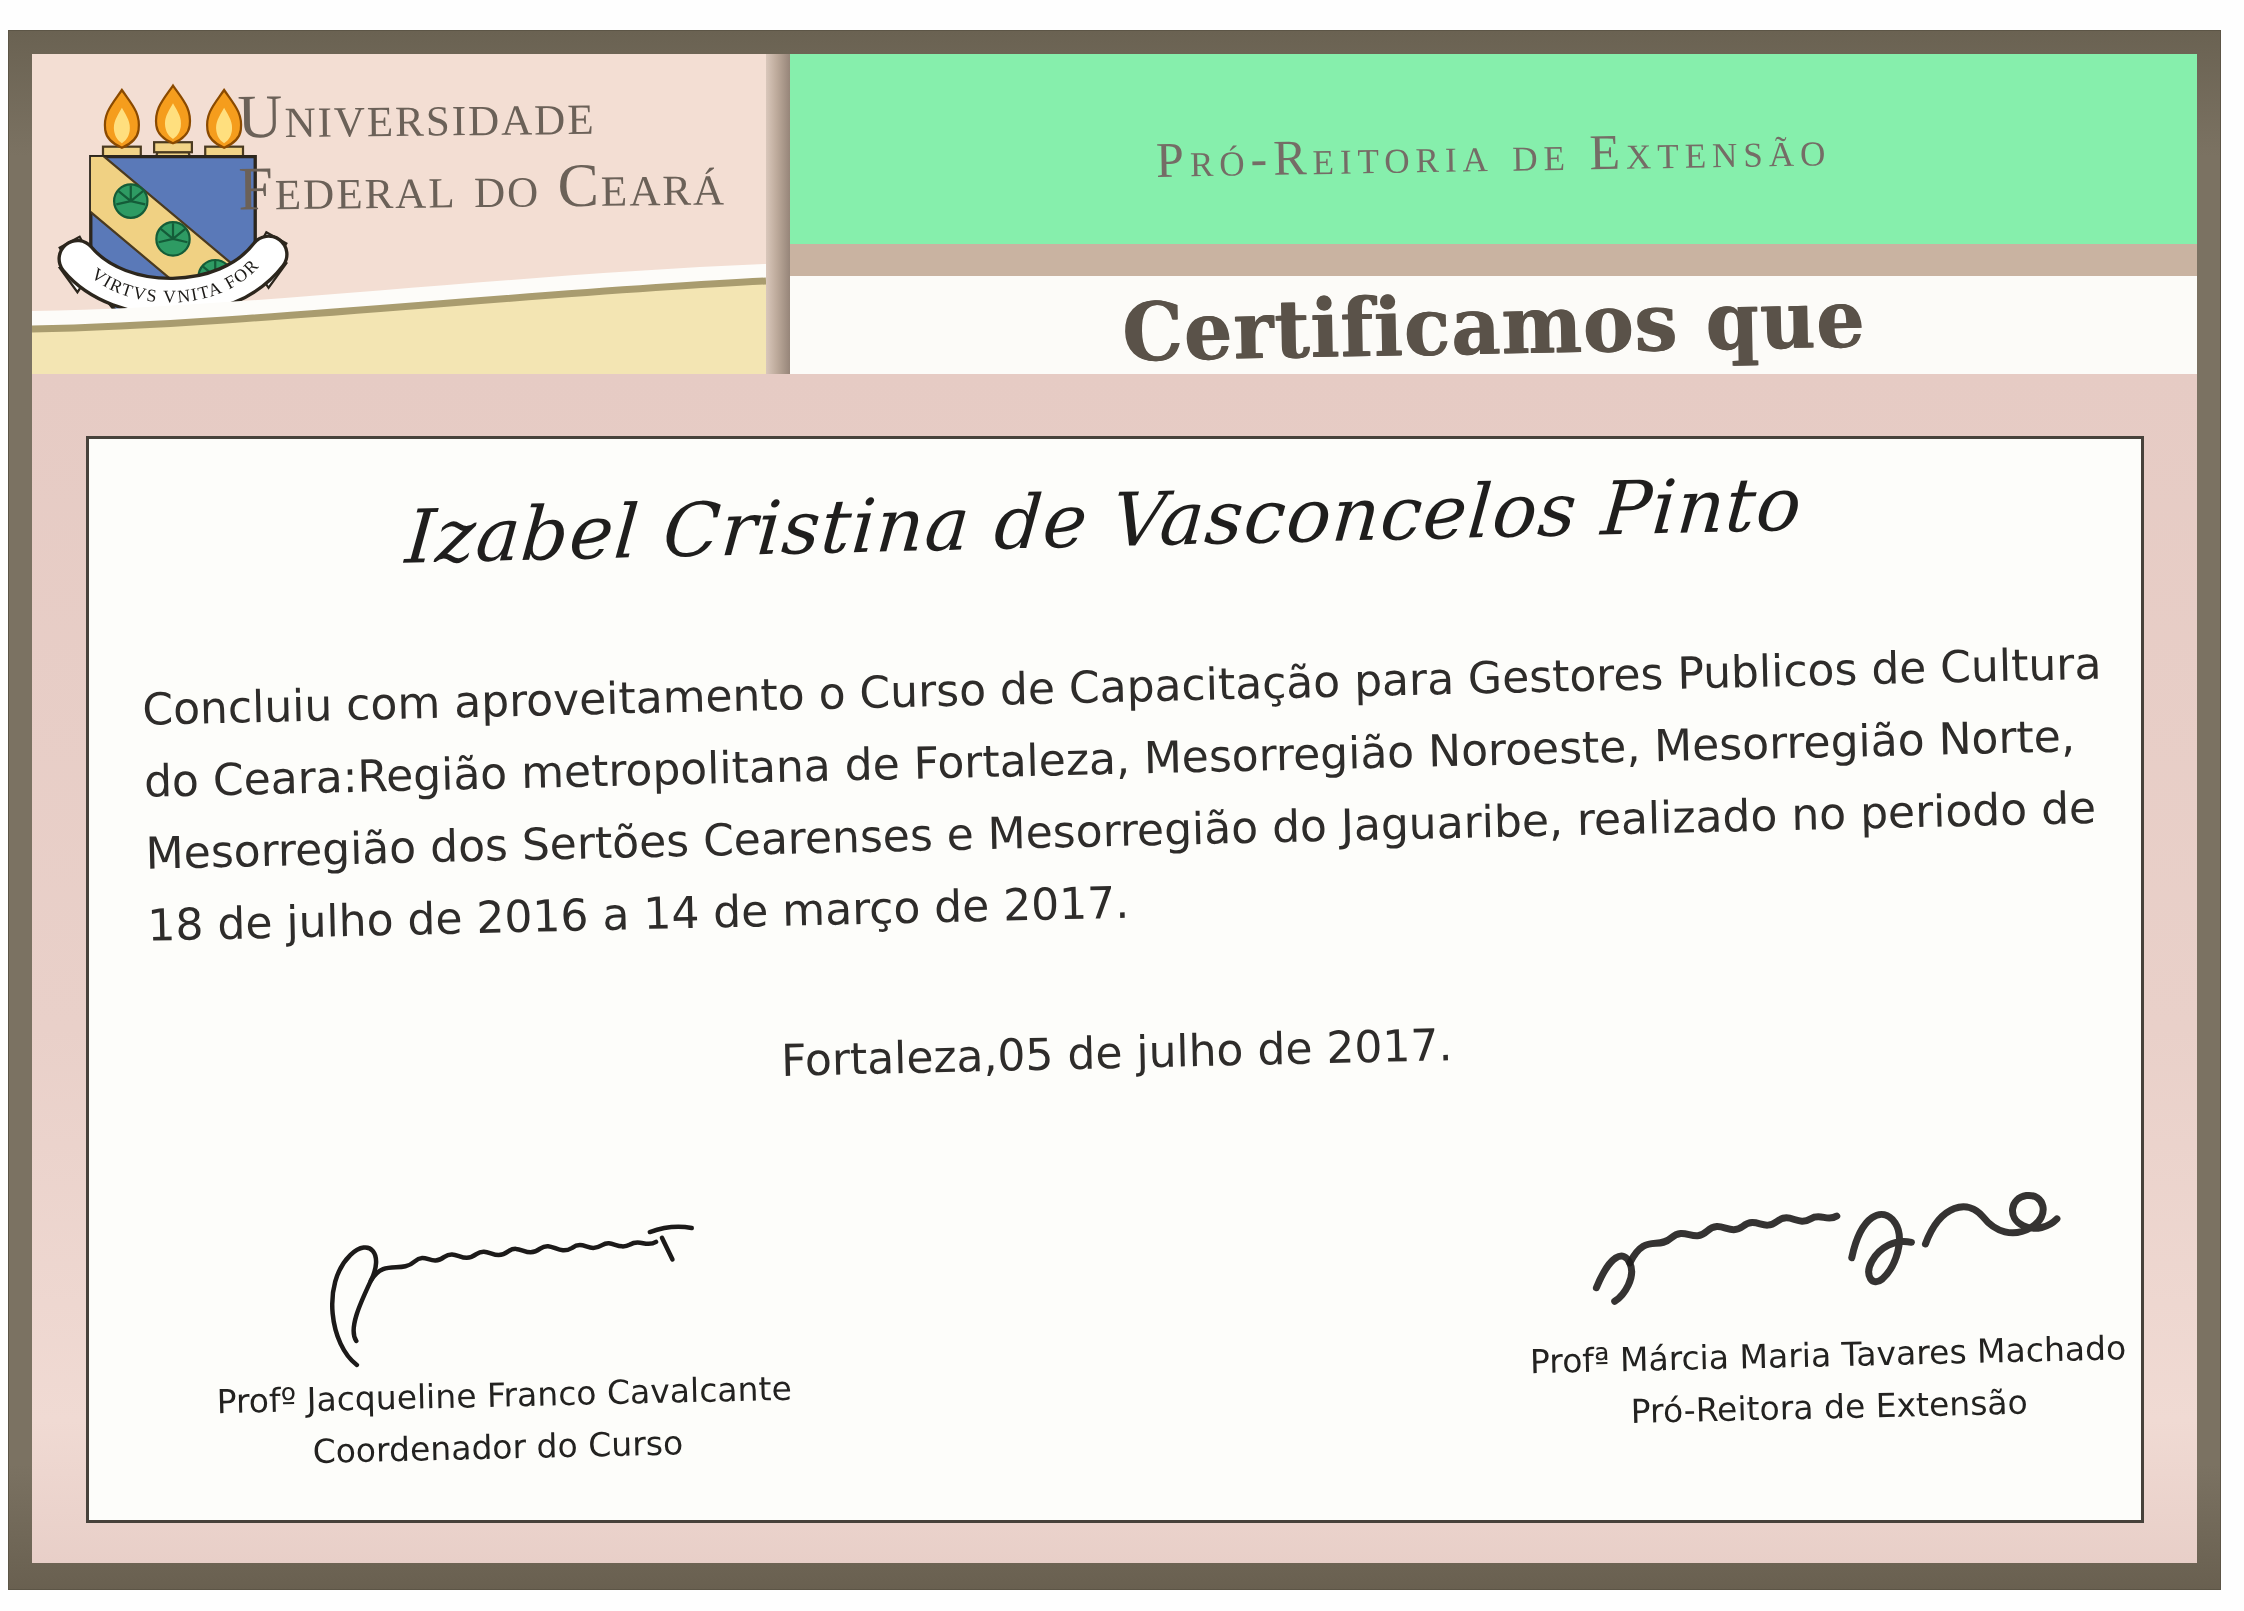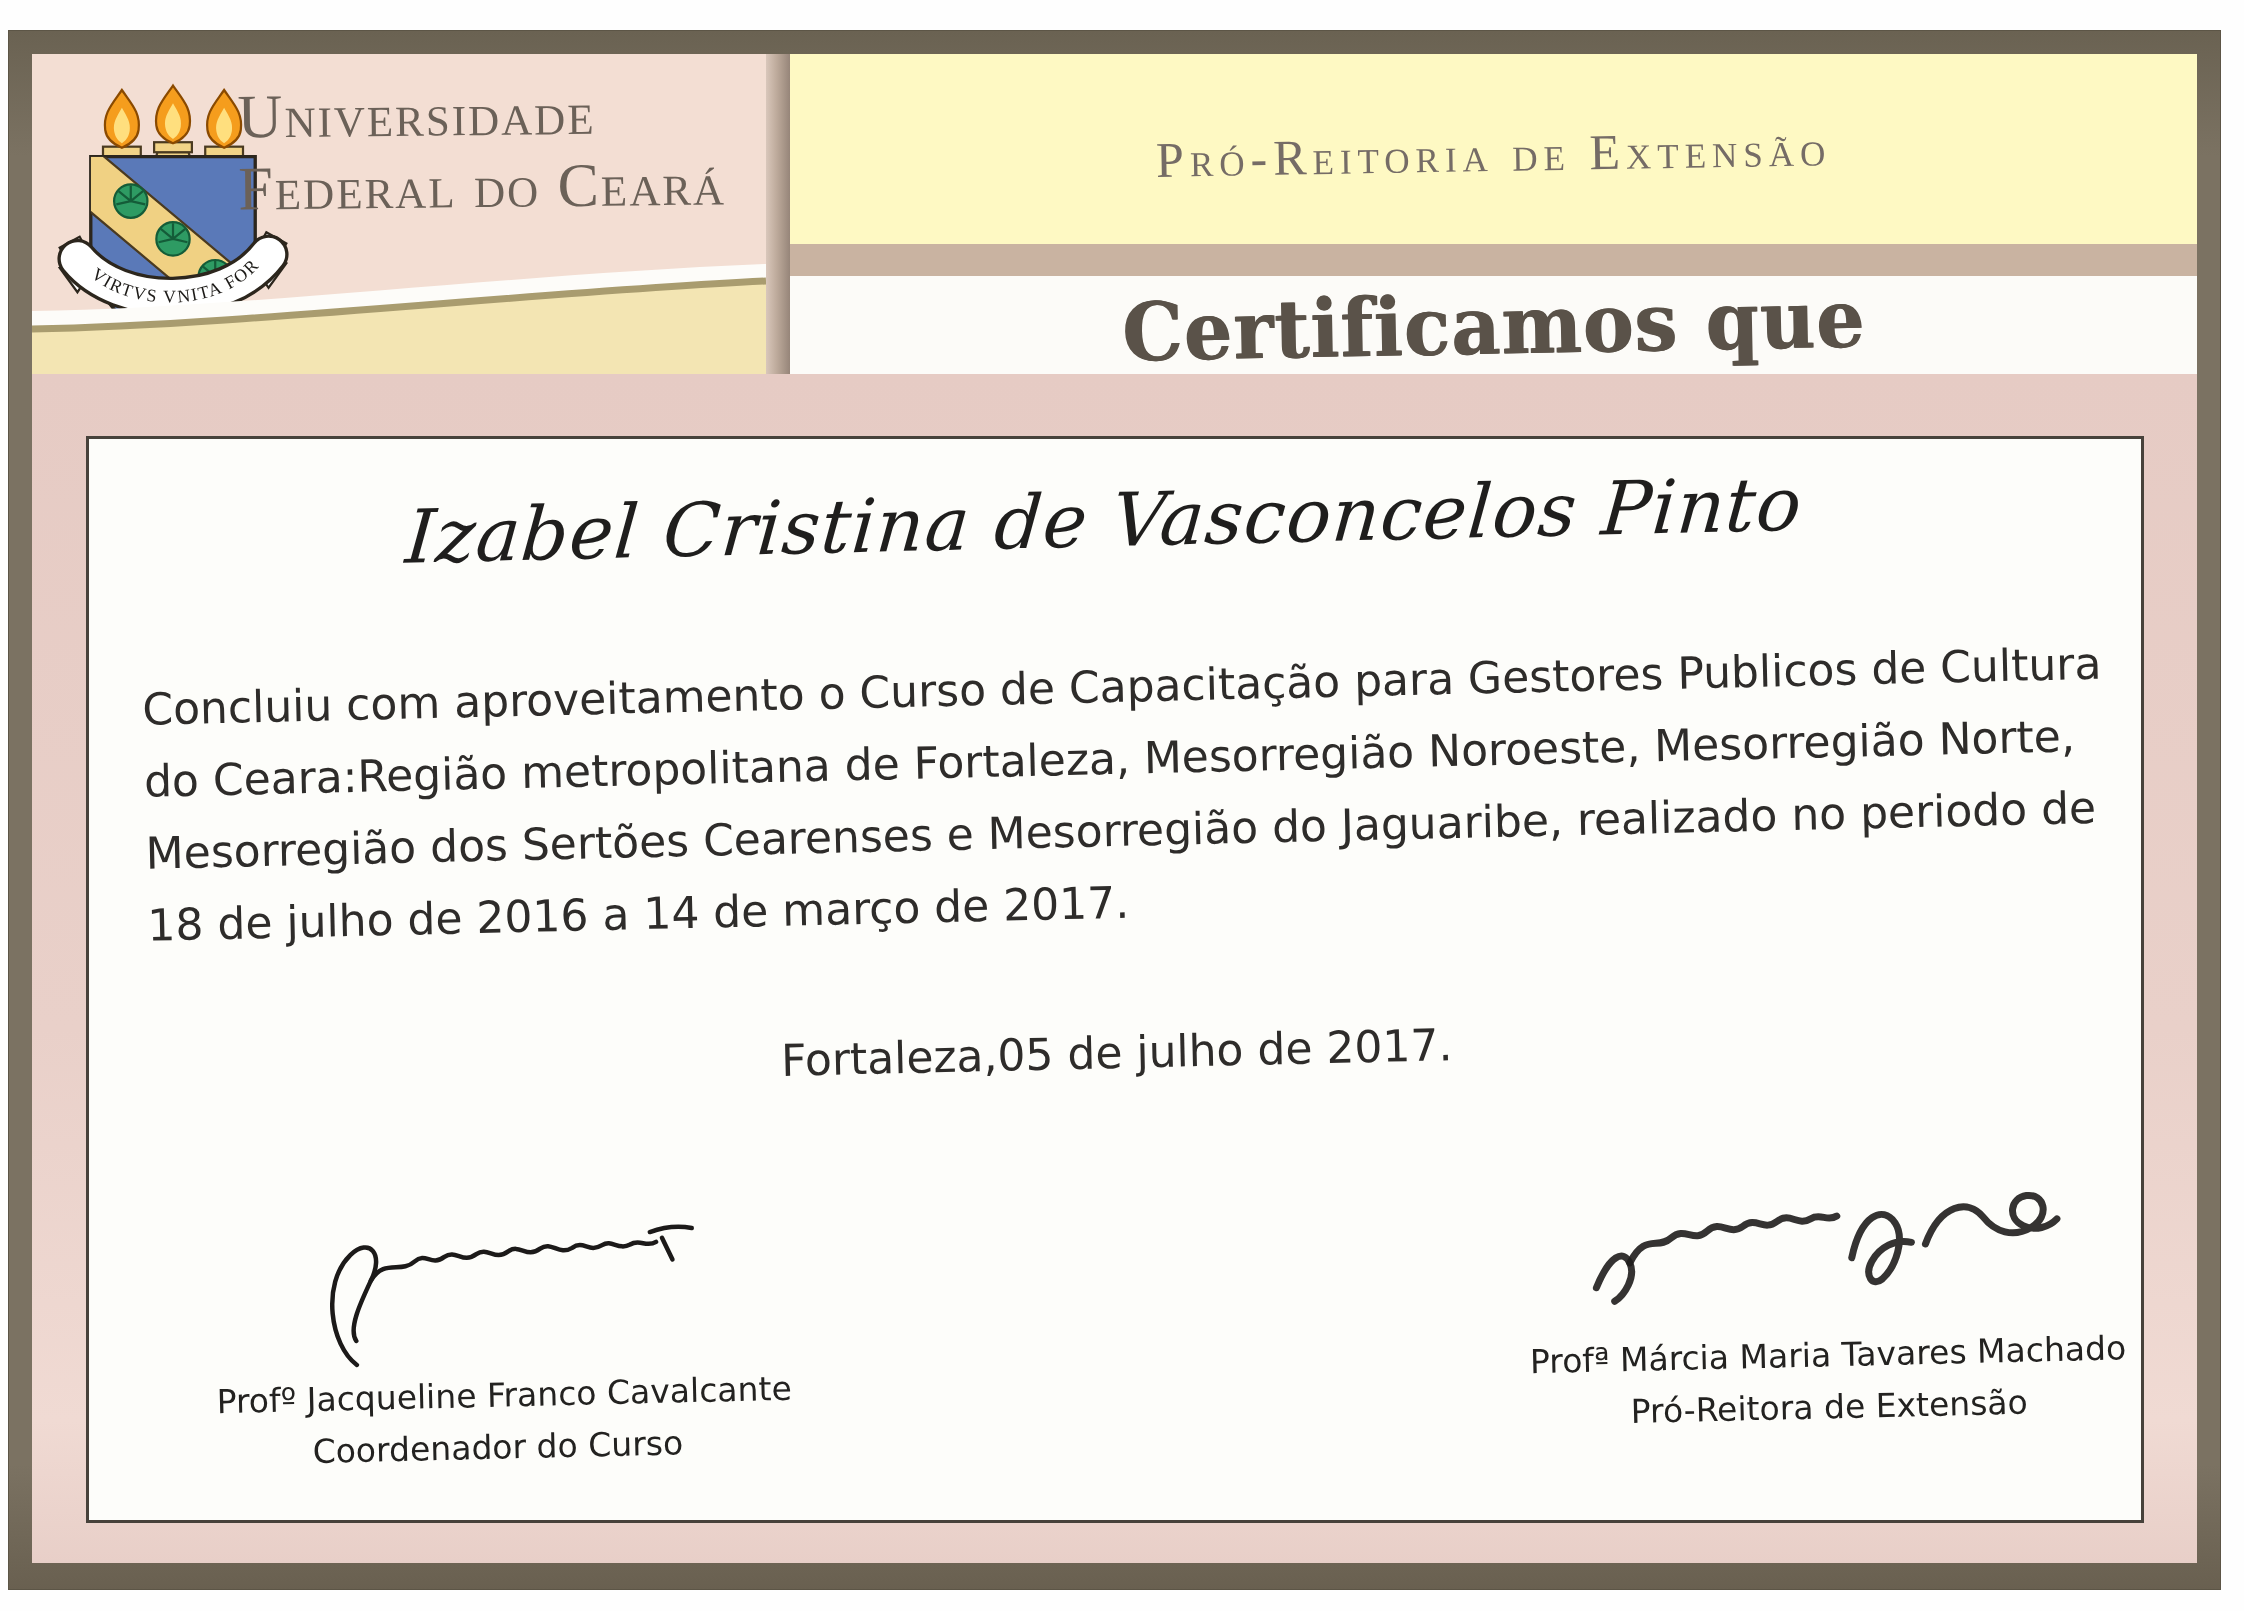--- a/index.html
+++ b/index.html
@@ -12,21 +12,21 @@
   .cert-inner{position:absolute;left:23px;top:23px;right:23px;bottom:26px;
         background:#f3ded3;
         box-shadow:inset 0 0 0 10px rgba(250,240,233,.85);}
   
   .header{position:absolute;left:0;top:0;right:0;height:320px;}
   .header-left{position:absolute;left:0;top:0;width:734px;height:320px;background:#f3ded3;}
   .divider{position:absolute;left:734px;top:0;width:24px;height:320px;
         background:linear-gradient(90deg,#d9c7bb 0%,#bdaa9b 45%,#96França857a 100%);
         background:linear-gradient(90deg,#d9c7bb 0%,#bdaa9b 45%,#968579 100%);}
   .header-right{position:absolute;left:758px;top:0;right:0;height:320px;}
-  .band-pink{position:absolute;left:0;right:0;top:0;height:200px;background:#fef9c3;
+  .band-pink{position:absolute;left:0;right:0;top:0;height:200px;background:#86efac;
         display:flex;align-items:center;justify-content:center;}
   .band-tan{position:absolute;left:0;right:0;top:190px;height:32px;background:#c9b3a1;}
   .band-white{position:absolute;left:0;right:0;top:222px;height:98px;background:#fcfbf8;
         display:flex;align-items:center;justify-content:center;}
   .dept-text{font-family:"Liberation Serif",serif;font-variant:small-caps;
         font-size:50px;letter-spacing:6px;color:#756c66;transform:rotate(-1deg);}
   .certify-text{font-family:"DejaVu Serif",serif;font-weight:bold;font-size:76px;
         color:#5a5249;letter-spacing:1px;transform:rotate(-1.1deg) scaleY(1.06);
         text-shadow:1px 0 0 #5a5249;}
   .uni-text{position:absolute;left:206px;top:24px;transform:rotate(-0.6deg);

